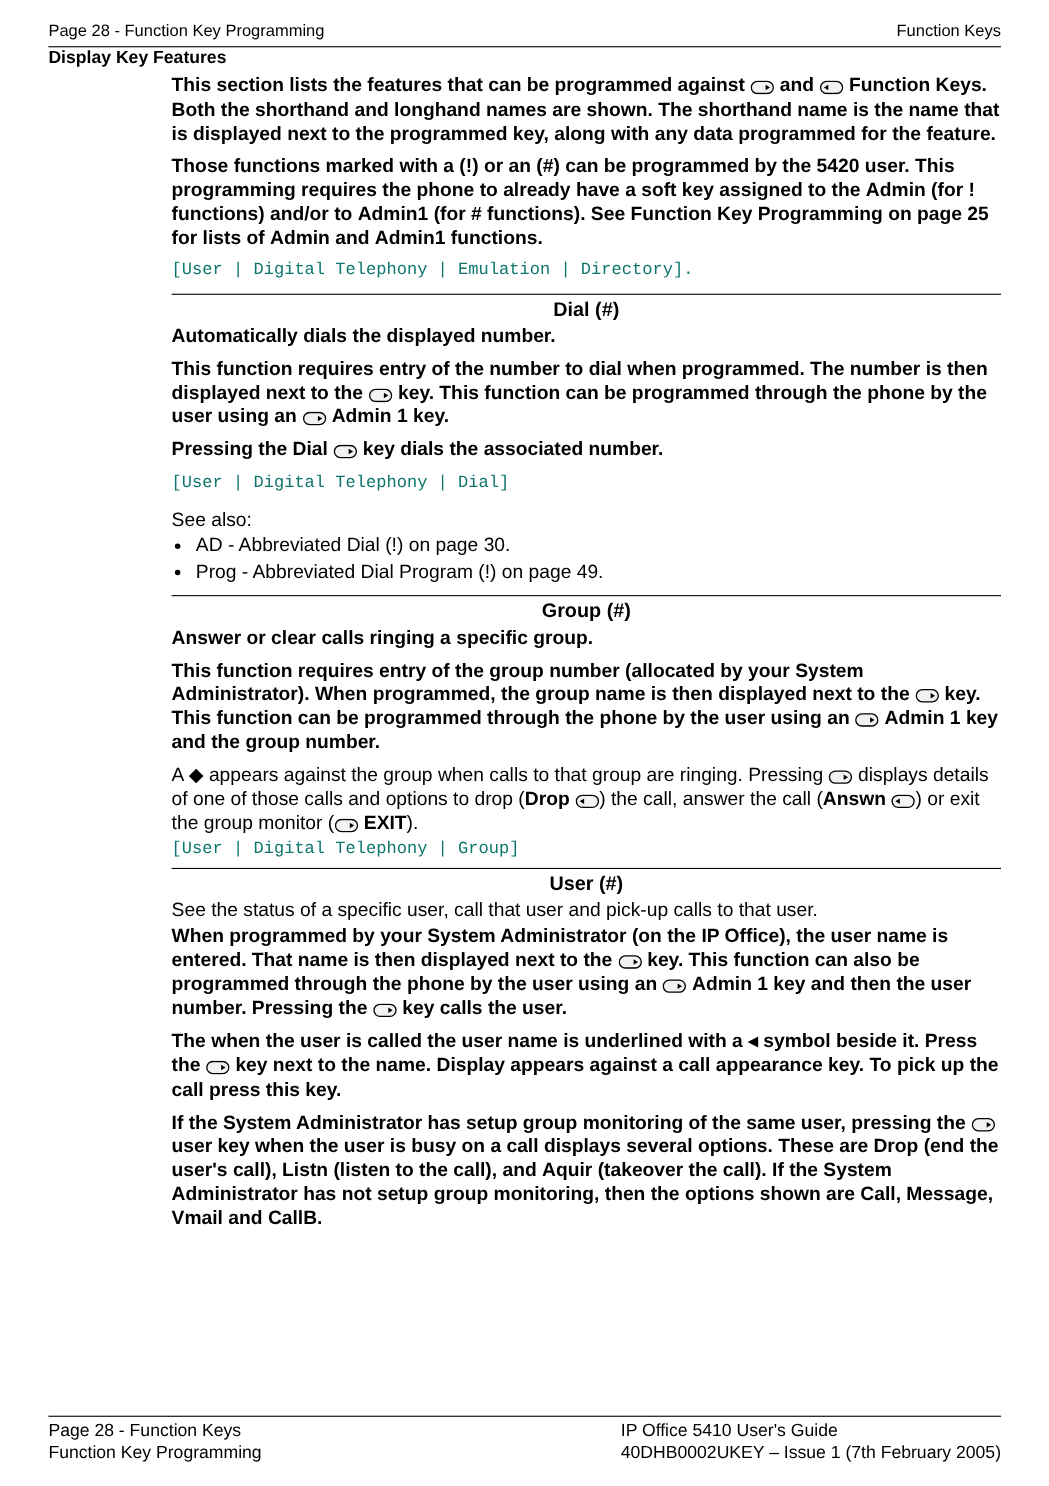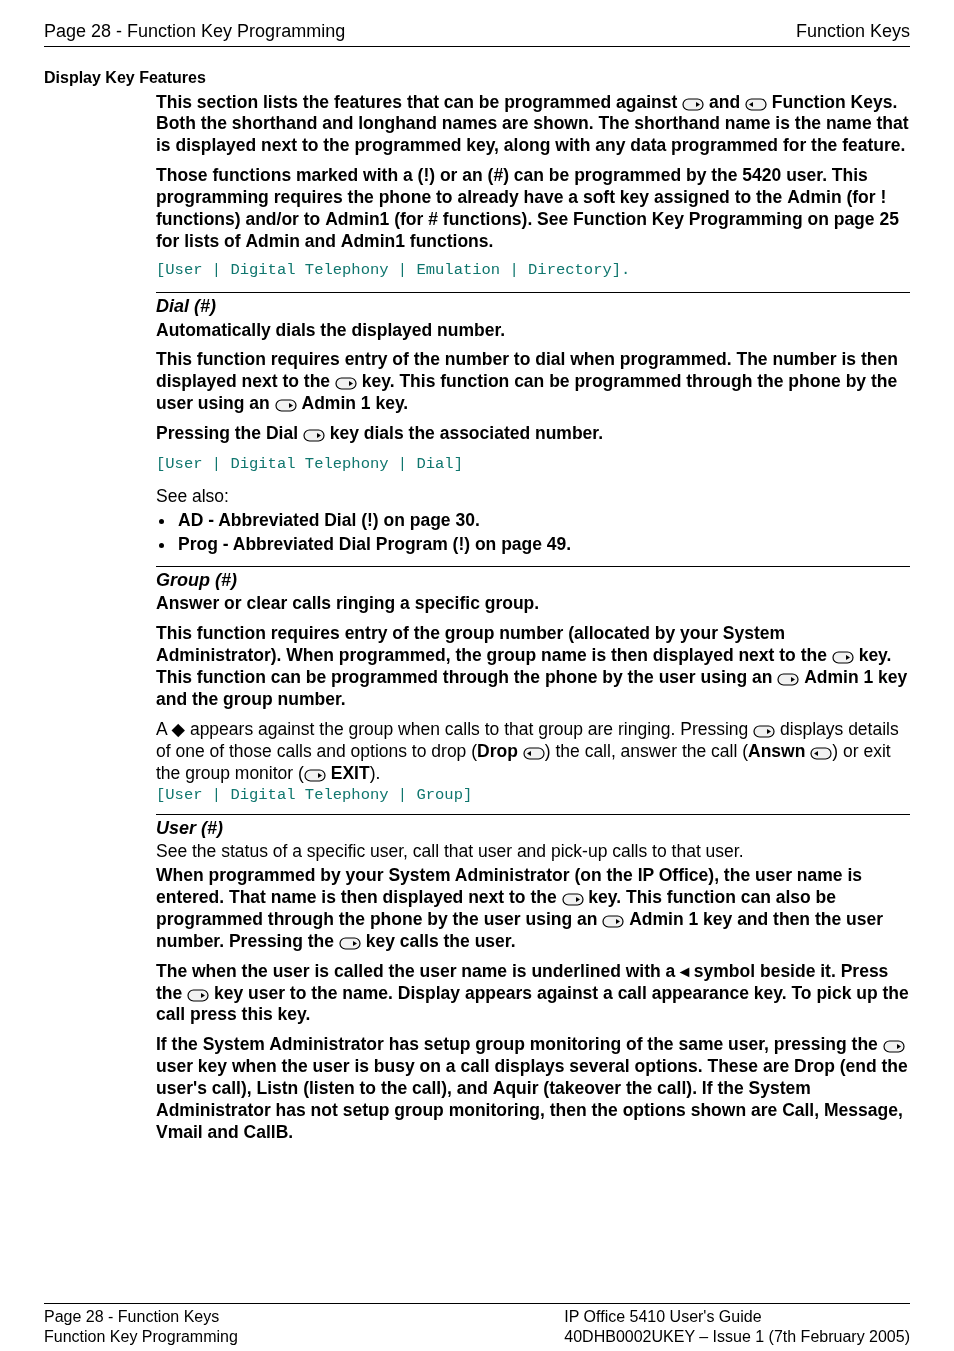--- a/index.html
+++ b/index.html
@@ -15,24 +15,24 @@
     width: 954px;
     min-height: 1351px;
     margin: 0 auto;
     padding: 20px 44px 30px 44px;
     box-sizing: border-box;
     position: relative;
   }
   .top-header {
     display: flex;
     justify-content: space-between;
-    font-size: 18px;
+    font-size: 15px;
     border-bottom: 1px solid #000;
     padding-bottom: 3px;
-    margin-bottom: 21px;
+    margin-bottom: 0;
   }
   h1.section-title {
     font-size: 16px;
     font-weight: bold;
     margin: 0 0 4px 0;
   }
   .indented {
     margin-left: 112px;
   }
   .para {
@@ -48,40 +48,39 @@
     color: #0f766e;
     margin: 2px 0 12px 0;
     white-space: pre;
   }
   .sub-hr {
     border: 0;
     border-top: 1px solid #000;
     margin: 6px 0 2px 0;
   }
   h2.sub {
-    font-style: italic;
     font-weight: bold;
     font-size: 18px;
     margin: 0 0 2px 0;
+    text-align: center;
   }
   ul.bullets {
     margin: 2px 0 10px 0;
     padding-left: 20px;
-    font-weight: bold;
   }
   ul.bullets li {
     margin: 2px 0;
     padding-left: 2px;
   }
   svg.key-icon {
     vertical-align: -3px;
   }
   .bottom-footer {
     position: absolute;
-    bottom: 4px;
+    bottom: 20px;
     left: 44px;
     right: 44px;
     border-top: 1px solid #000;
     padding-top: 3px;
     display: flex;
     justify-content: space-between;
     font-size: 16px;
   }
   .foot-right {
     text-align: left;
@@ -185,21 +184,21 @@
           <use href="#key-right"></use>
         </svg><span> key. This function can also be programmed through the phone by the user using an </span><svg class="key-icon" width="22" height="13">
           <use href="#key-right"></use>
         </svg><span> </span><b>Admin 1</b><span> key and then the user number. Pressing the </span><svg class="key-icon" width="22" height="13">
           <use href="#key-right"></use>
         </svg><span> key calls the user.</span>
     </p>
     <p class="para">
       <span>The when the user is called the user name is underlined with a </span><span>◂</span><span> symbol beside it. Press the </span><svg class="key-icon" width="22" height="13">
           <use href="#key-right"></use>
-        </svg><span> key user to the name. </span><b>Display</b><span> appears against a call appearance key. To pick up the call press this key.</span>
+        </svg><span> key next to the name. </span><b>Display</b><span> appears against a call appearance key. To pick up the call press this key.</span>
     </p>
     <p class="para">
       <span>If the System Administrator has setup group monitoring of the same user, pressing the </span><svg class="key-icon" width="22" height="13">
           <use href="#key-right"></use>
         </svg><span> user key when the user is busy on a call displays several options. These are </span><b>Drop</b><span> (end the user's call), </span><b>Listn</b><span> (listen to the call), and </span><b>Aquir</b><span> (takeover the call). If the System Administrator has not setup group monitoring, then the options shown are </span><b>Call, Message</b><span>, </span><b>Vmail</b><span> and </span><b>CallB.</b>
     </p>
   </div>
 
   <div class="bottom-footer">
     <div class="foot-left">

